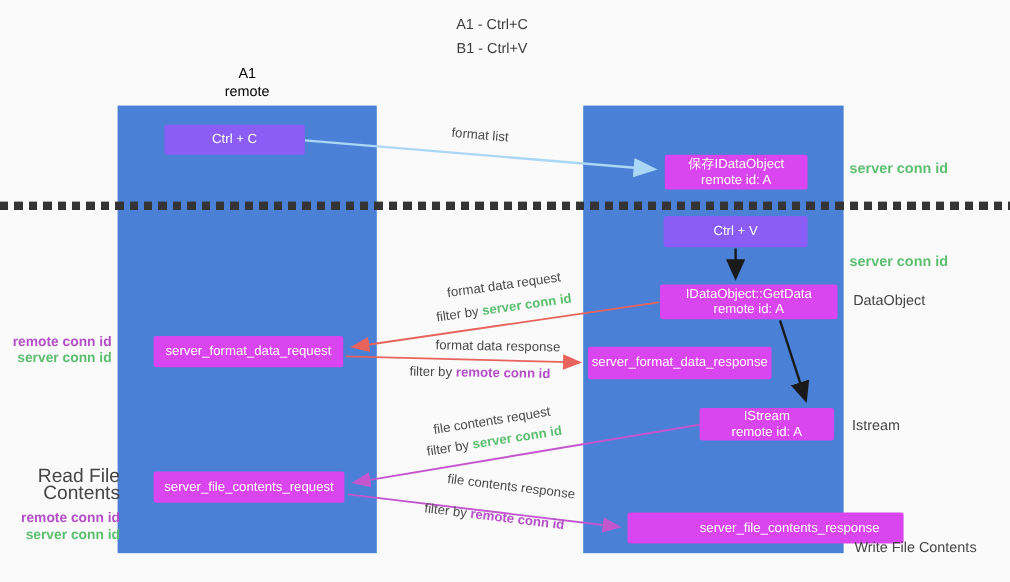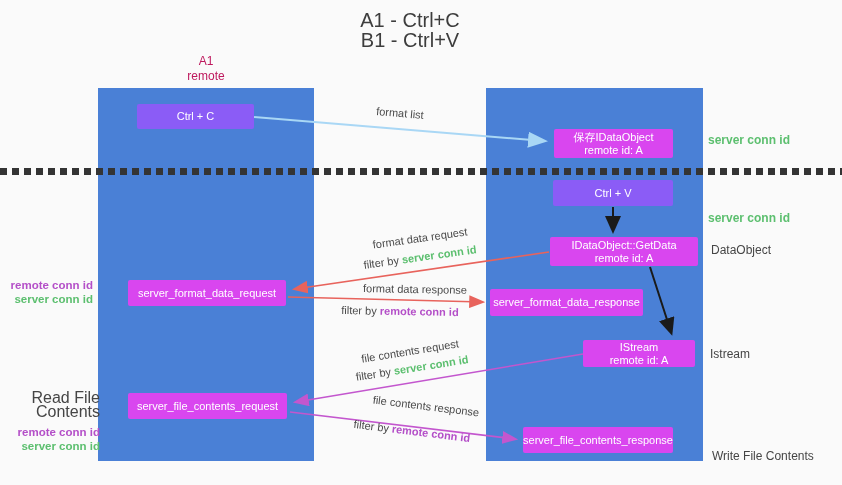--- a/index.html
+++ b/index.html
@@ -3,26 +3,26 @@
 <meta charset="utf-8">
 <style>
   html, body { margin: 0; padding: 0; background: #fafafa; }
   .canvas {
     position: relative; width: 842px; height: 485px;
     background: #fafafa; overflow: hidden;
     font-family: "Liberation Sans", sans-serif;
   }
   .title {
     position: absolute; top: 10px; left: 0; width: 820px;
-    text-align: center; font-size: 20px; line-height: 20px; color: #3d3d3d;
+    text-align: center; font-size: 12px; line-height: 20px; color: #3d3d3d;
   }
   .lane { position: absolute; background: #4a80d6; }
   .lane-a { left: 98px; top: 88px; width: 216px; height: 373px; }
   .lane-b { left: 486px; top: 88px; width: 217px; height: 373px; }
-  .lane-header { position: absolute; text-align: center; font-size: 12px; line-height: 15px; color: #be185d; }
+  .lane-header { position: absolute; text-align: center; font-size: 12px; line-height: 15px; color: #000000; }
   .lane-header.a { left: 98px; top: 54px; width: 216px; }
   .lane-header.b { left: 486px; top: 54px; width: 217px; }
   .dotted-line {
     position: absolute; left: 0; top: 168px; width: 842px; height: 7px;
     background-image: repeating-linear-gradient(90deg, #343434 0 7px, transparent 7px 12px);
   }
   .node {
     position: absolute; display: flex; flex-direction: column;
     align-items: center; justify-content: center;
     color: #ffffff; font-size: 11px; line-height: 13px; text-align: center;
@@ -106,21 +106,21 @@
     <div>IDataObject::GetData</div>
     <div>remote id: A</div>
   </div>
   <div class="node orange" style="left:490px; top:289px; width:153px; height:27px;">
     <div>server_format_data_response</div>
   </div>
   <div class="node orange" style="left:583px; top:340px; width:112px; height:27px;">
     <div>IStream</div>
     <div>remote id: A</div>
   </div>
-  <div class="node orange" style="left:523px; top:427px; width:150px; height:26px;">
+  <div class="node orange" style="left:523px; top:427px; width:190px; height:26px;padding-left:40px;">
     <div>server_file_contents_response</div>
   </div>
 
   <div class="arrow-label" style="left:400px; top:113px; transform:translate(-50%,-50%) rotate(5deg);">format list</div>
 
   <div class="arrow-label" style="left:420px; top:238px; transform:translate(-50%,-50%) rotate(-8deg);">format data request</div>
   <div class="arrow-label" style="left:420px; top:257px; transform:translate(-50%,-50%) rotate(-8deg);">
     <span>filter by</span>
     <span class="green-t">server conn id</span>
   </div>

